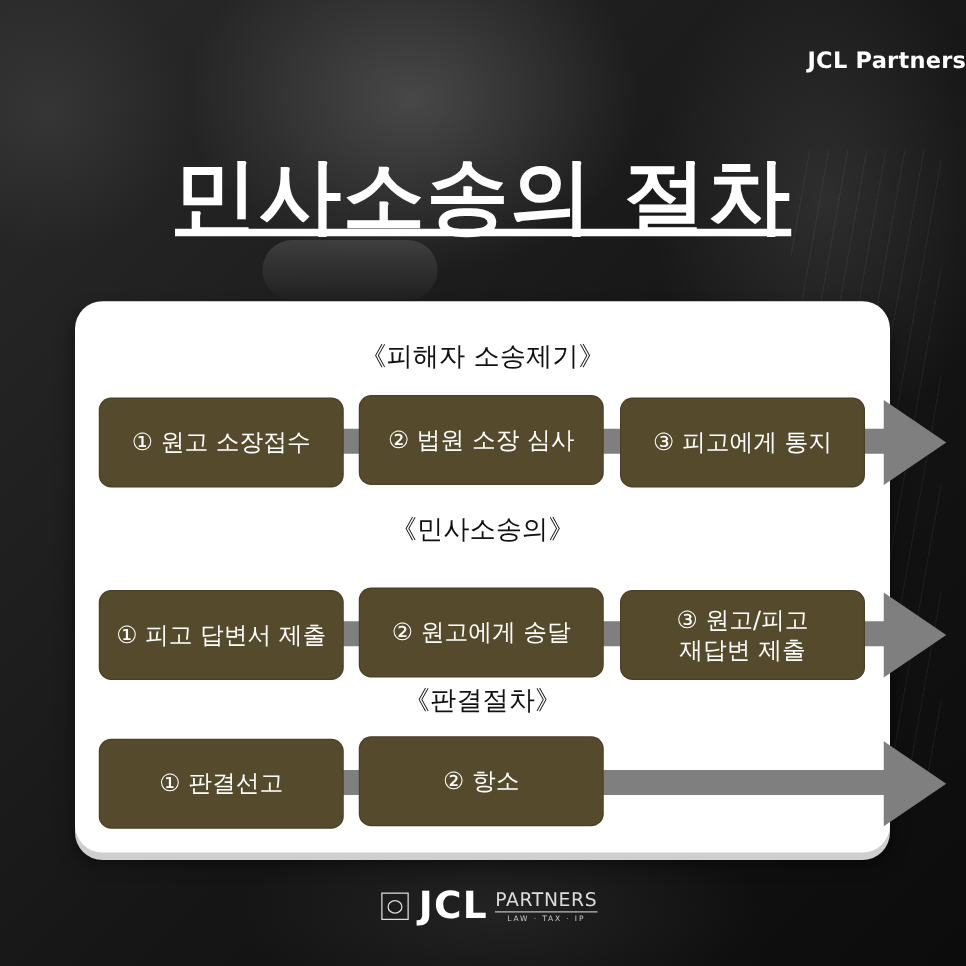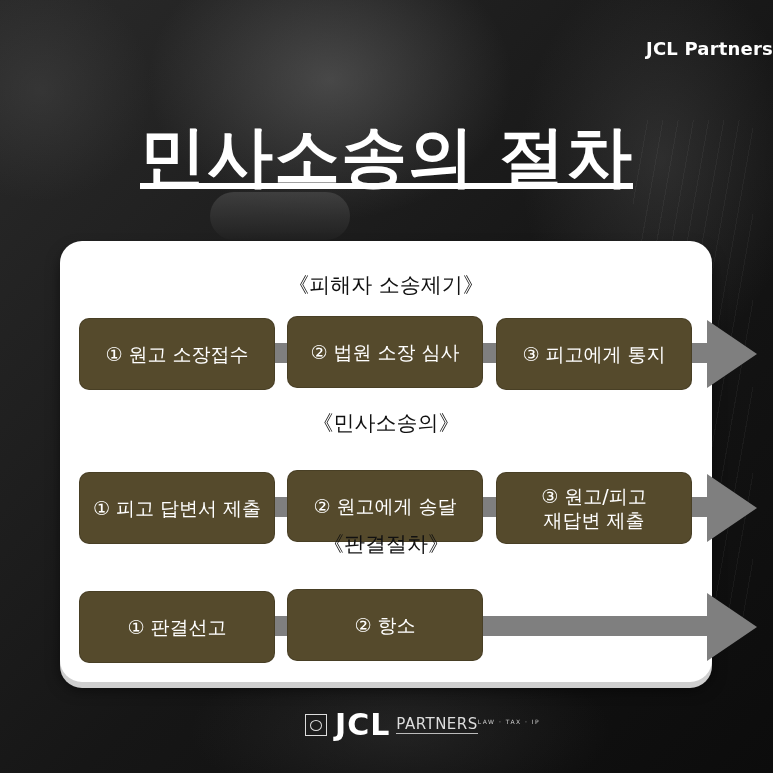--- a/index.html
+++ b/index.html
@@ -76,21 +76,21 @@
     color: #fff;
   }
   .logo-mark {
     width: 20px; height: 20px; border: 1.5px solid #ddd; position: relative; margin-right: 8px;
   }
   .logo-mark::before {
     content: ""; position: absolute; left: 4px; top: 5px; width: 10px; height: 9px;
     border: 1.5px solid #ddd; border-radius: 50%;
   }
   .logo-jcl { font-size: 30px; font-weight: bold; letter-spacing: 1px; margin-right: 6px; line-height: 30px; }
-  .logo-right { display: flex; }
+  .logo-right { display: flex; flex-direction: column; }
   .logo-partners { font-size: 15px; letter-spacing: 0.5px; color: #ddd; line-height: 16px; border-bottom: 1px solid #bbb; padding-bottom: 1px; }
   .logo-sub { font-size: 6px; letter-spacing: 1.5px; color: #ccc; text-align: center; margin-top: 2px; }
 </style>
 </head>
 <body>
 
 <div class="bg"></div>
 <div class="gavel"></div>
 <div class="suit-stripe"></div>
 
@@ -111,21 +111,21 @@
   <div class="section-title" style="top:168px;">《민사소송의》</div>
   <div class="flow" style="top:231px;">
     <div class="bar"></div>
     <div class="arrowhead"></div>
     <div class="step s1">① 피고 답변서 제출</div>
     <div class="step s2">② 원고에게 송달</div>
     <div class="step s3">③ 원고/피고
 재답변 제출</div>
   </div>
 
-  <div class="section-title" style="top:289px;text-align:center;">《판결절차》</div>
+  <div class="section-title" style="top:305px;text-align:center;">《판결절차》</div>
   <div class="flow" style="top:350px;">
     <div class="bar"></div>
     <div class="arrowhead"></div>
     <div class="step s1">① 판결선고</div>
     <div class="step s2">② 항소</div>
   </div>
 
 </div>
 
 <div class="footer-logo">

